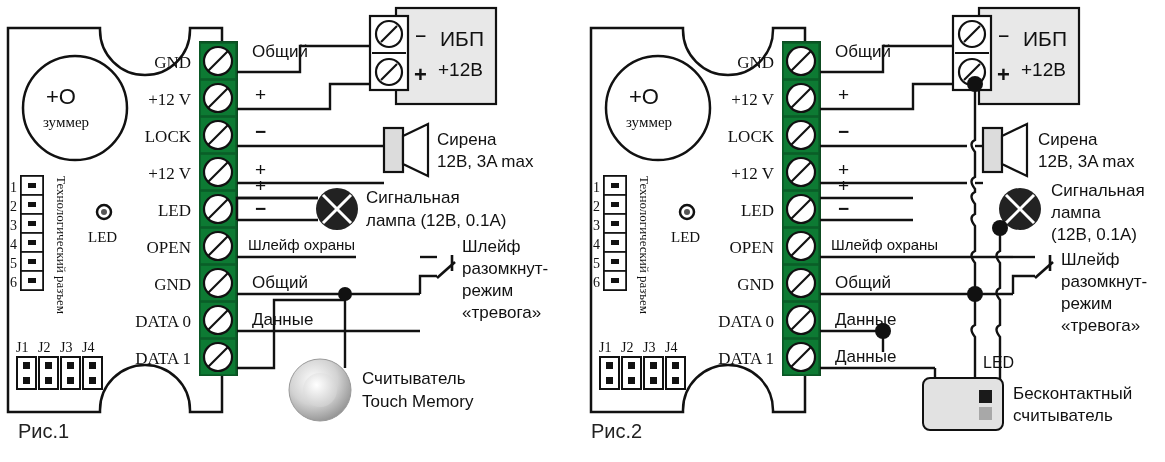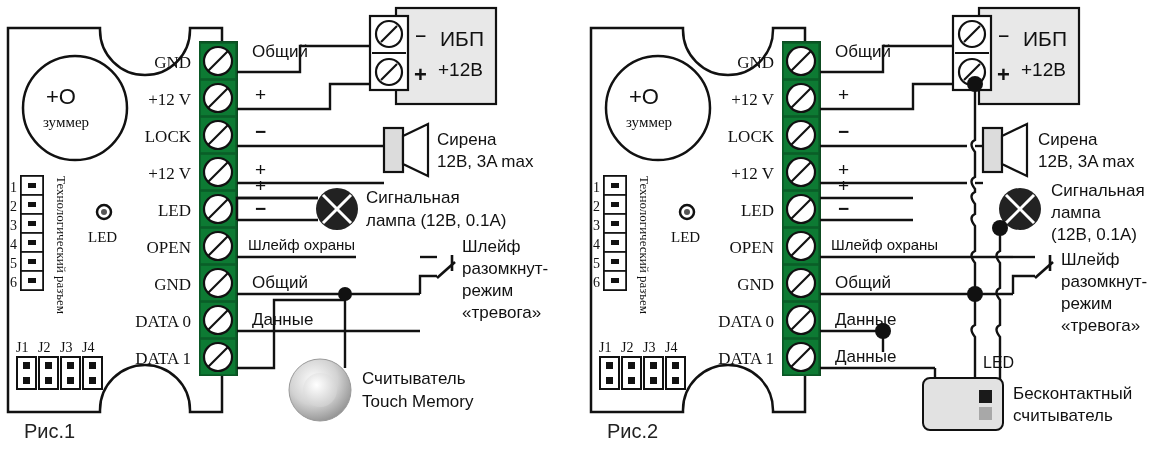--- a/index.html
+++ b/index.html
@@ -210,21 +210,21 @@
             <stop offset="100%" stop-color="#c8c8c8"></stop>
       </radialGradient>
     </defs>
     <circle cx="320" cy="390" r="31" fill="url(#tmg1)" stroke="#9a9a9a" stroke-width="1"></circle>
     <circle cx="320" cy="390" r="17" fill="url(#tmc1)"></circle>
     <text class="lbl-s" x="362" y="384" font-size="17">Считыватель</text>
     <text class="lbl-s" x="362" y="407" font-size="17">Touch Memory</text>
   </g>
   <circle cx="345" cy="294" r="7" fill="#111"></circle>
 </svg>
-<div class="cap" style="left:24px;top:420px;text-align:center;">Рис.1</div>
+<div class="cap" style="left:18px;top:420px;text-align:center;">Рис.1</div>
 </div>
 
 <div class="fig" id="fig2">
 <svg width="582" height="440" viewBox="0 0 582 440">
   <path d="M8,28 L100,28 L100,30 A45,45 0 0 0 190,30 L190,28 L222,28
            L222,412 L190,412 L190,410 A45,45 0 0 0 100,410 L100,412 L8,412 Z" class="bd" stroke-width="2.5"></path>
 
   <circle cx="75" cy="108" r="52" fill="#fff" stroke="#111" stroke-width="2.5"></circle>
   <text class="lbl-s" x="46" y="104" font-size="22">+O</text>
   <text class="lbl" x="43" y="127" font-size="15">зуммер</text>
@@ -420,14 +420,14 @@
     <text class="lbl-s" x="430" y="421" font-size="17">считыватель</text>
   </g>
 
   <g>
     <circle cx="392" cy="84" r="8" fill="#111"></circle>
     <circle cx="417" cy="228" r="8" fill="#111"></circle>
     <circle cx="392" cy="294" r="8" fill="#111"></circle>
     <circle cx="300" cy="331" r="8" fill="#111"></circle>
   </g>
 </svg>
-<div class="cap" style="left:24px;top:420px;">Рис.2</div>
+<div class="cap" style="left:8px;top:420px;">Рис.2</div>
 </div>
 
 </body></html>

